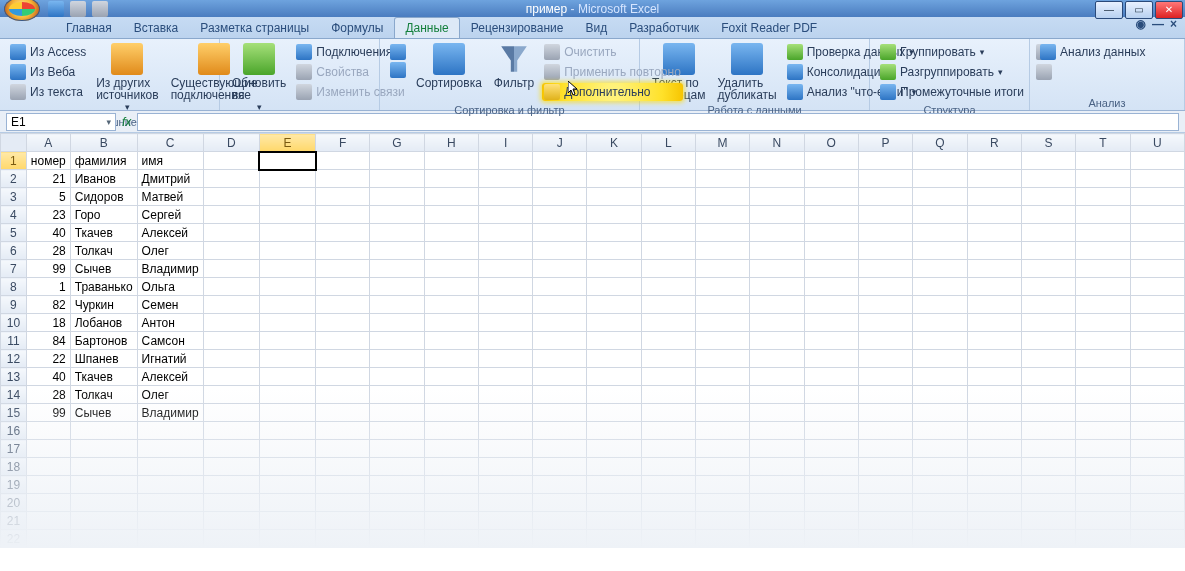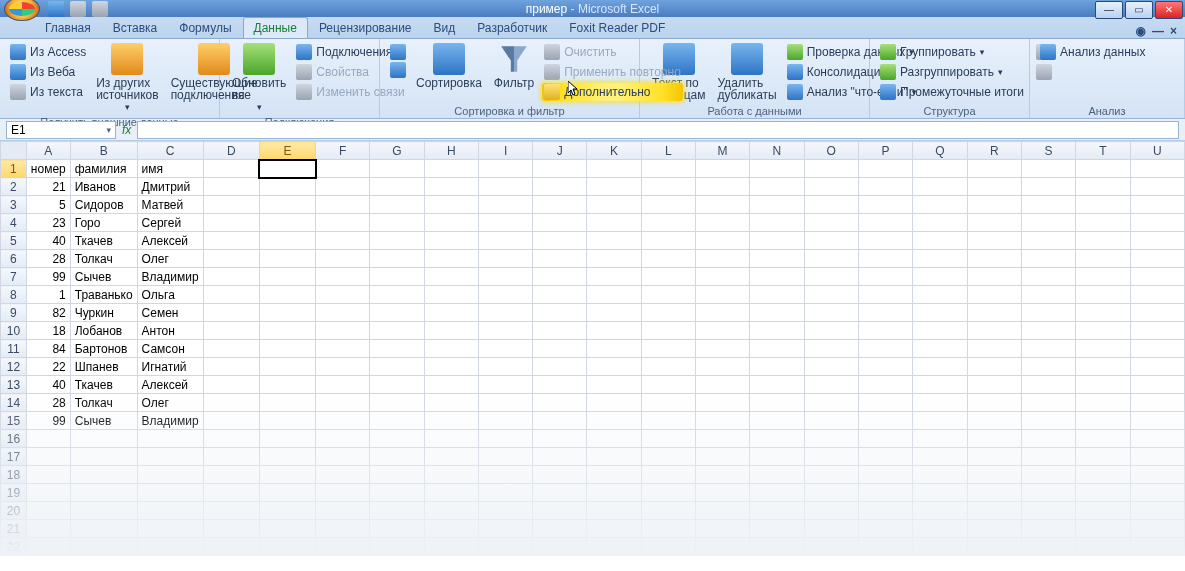--- a/index.html
+++ b/index.html
@@ -11,28 +11,28 @@
   .office-btn::after{content:"";position:absolute;inset:5px;border-radius:50%;background:conic-gradient(#e43 0 25%,#3c7 0 50%,#39d 0 75%,#fc3 0);}
   .qat { display:flex; gap:6px; margin-left:4px; }
   .qat .ic { width:16px; height:16px; border-radius:2px; }
   .title-txt { position:absolute; left:50%; transform:translateX(-50%); font-size:12px; }
   .title-txt .dim { color:#d5e5ff; }
   .winbtns { margin-left:auto; display:flex; }
   .winbtns div { width:28px; height:18px; margin:2px 2px 0 0; border:1px solid #2a4a7a; background:linear-gradient(#e8f1ff,#b8d1f0); border-radius:2px; display:flex; align-items:center; justify-content:center; font-size:10px; color:#234; }
   .winbtns div:last-child { background:linear-gradient(#f77,#d22); color:#fff; }
 
   
-  .tabs { height:22px; background:linear-gradient(#c6dbf3,#bcd3ee); display:flex; align-items:flex-end; padding-left:34px; border-bottom:1px solid #8aa8cc; }
+  .tabs { height:22px; background:linear-gradient(#c6dbf3,#bcd3ee); display:flex; align-items:flex-start; padding-left:55px; border-bottom:1px solid #8aa8cc; }
   .tabs .tab { padding:3px 10px 3px; color:#2a4d7c; cursor:pointer; border:1px solid transparent; border-bottom:none; border-radius:3px 3px 0 0; }
   .tabs .tab.active { background:#dde9f7; border-color:#8aa8cc; color:#15803d; }
   .tabs .help { margin-left:auto; display:flex; gap:6px; padding-right:8px; color:#2a4d7c; font-weight:bold; }
   .tabs .help span { cursor:pointer; }
 
   
-  .ribbon { height:80px; background:linear-gradient(#e8f1fc,#d4e3f5); display:flex; border-bottom:1px solid #9ab3d4; }
+  .ribbon { height:72px; background:linear-gradient(#e8f1fc,#d4e3f5); display:flex; border-bottom:1px solid #9ab3d4; }
   .group { padding:2px 6px 0; border-right:1px solid #b6cbe4; display:flex; flex-direction:column; }
   .group .body { flex:1; display:flex; align-items:flex-start; }
   .group .lbl { text-align:center; font-size:11px; color:#4a6284; padding:1px 0; }
   .rbtn { display:flex; flex-direction:column; align-items:center; padding:2px 6px; color:#2a3d5a; cursor:pointer; text-align:left; line-height:12px; }
   .rbtn .bigic { width:32px; height:32px; margin-bottom:2px; border-radius:3px; }
   .stack { display:flex; flex-direction:column; gap:2px; padding:2px 2px; }
   .stack .row { display:flex; align-items:center; gap:4px; color:#2a3d5a; white-space:nowrap; cursor:pointer; padding:1px 2px; }
   .stack .row.dim { color:#9aa8bf; }
   .stack .row .smic { width:16px; height:16px; border-radius:2px; flex:none; }
   .hlbtn { background:radial-gradient(circle,#fff27a 10%,#ffe12a 70%,#f6c400 100%); border-radius:3px; box-shadow:0 0 4px 2px rgba(255,220,0,.6); padding:1px 4px; }
@@ -88,20 +88,21 @@
     <div>—</div>
     <div>▭</div>
     <div>✕</div>
   </div>
 </div>
 
 <div class="tabs">
 
   <div class="tab">Главная</div>
     <div class="tab">Вставка</div>
+    <div class="tab">Разметка страницы</div>
     <div class="tab">Формулы</div>
     <div class="tab active">Данные</div>
     <div class="tab">Рецензирование</div>
     <div class="tab">Вид</div>
     <div class="tab">Разработчик</div>
     <div class="tab">Foxit Reader PDF</div>
   <div class="help">
     <span>◉</span>
     <span>—</span>
     <span>×</span>

